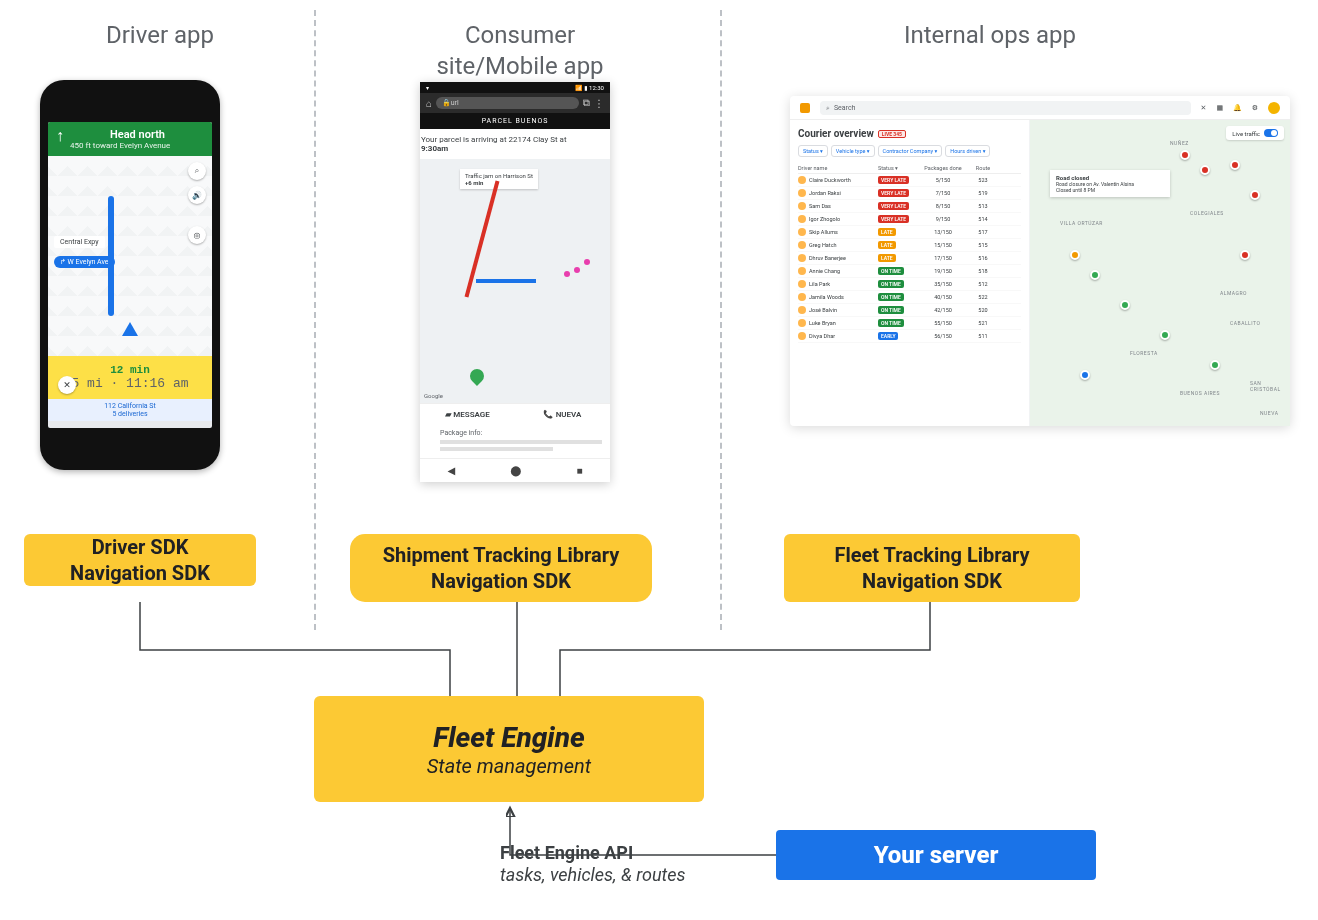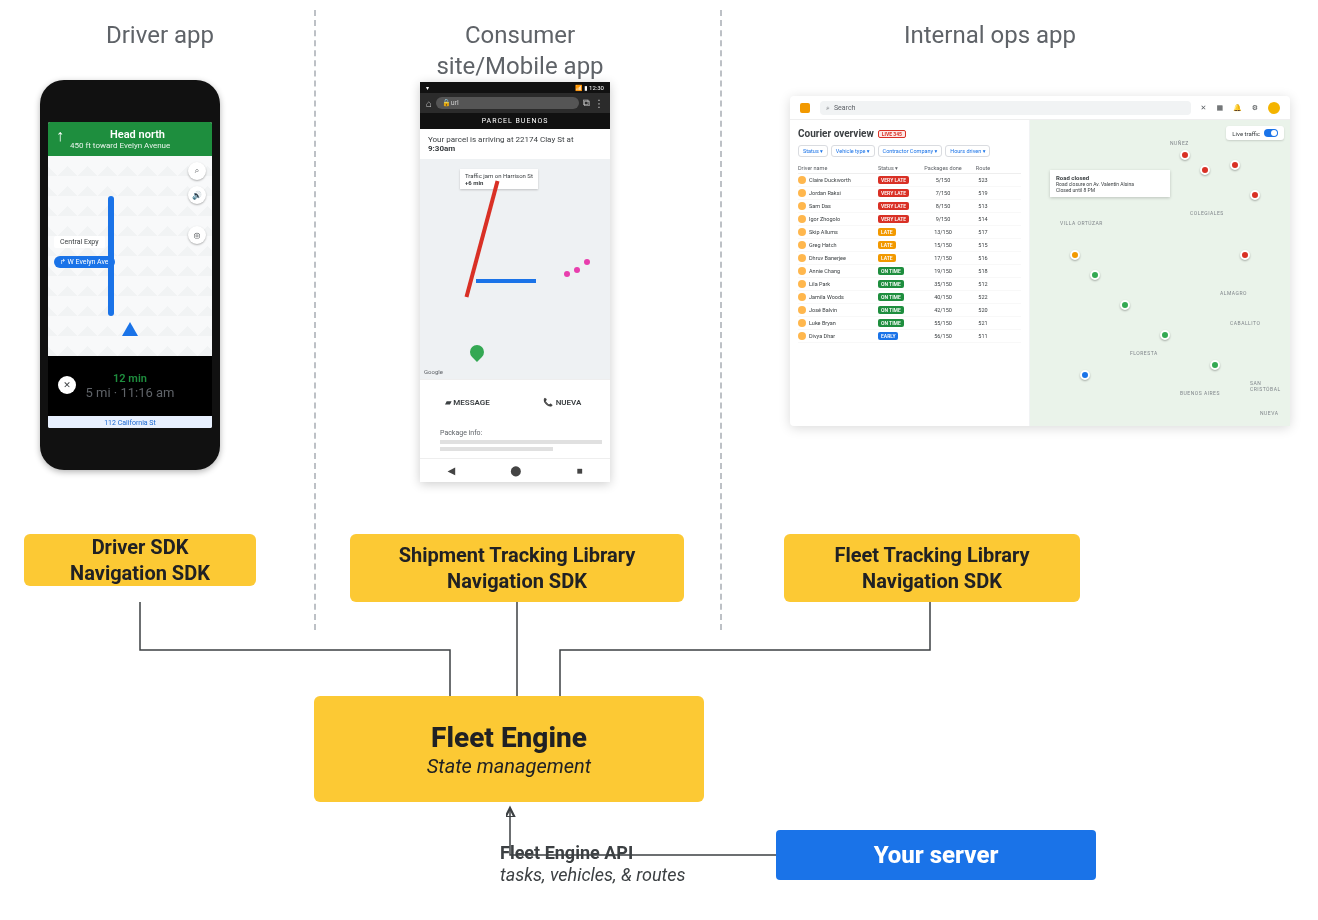--- a/index.html
+++ b/index.html
@@ -55,51 +55,51 @@
     background:
       linear-gradient(45deg, #f1f3f4 25%, transparent 25%),
       linear-gradient(-45deg, #f1f3f4 25%, transparent 25%) #f8f9fa;
     background-size: 20px 20px;
     position: relative;
   }
   .map-fab { position:absolute; width:18px; height:18px; background:#fff; border-radius:50%; box-shadow:0 1px 2px rgba(0,0,0,.3); font-size:8px; display:flex; align-items:center; justify-content:center;}
   .chip-blue { position:absolute; left:6px; top:100px; background:#1a73e8; color:#fff; border-radius:10px; padding:2px 6px; font-size:7px;}
   .chip-white { position:absolute; left:6px; top:80px; background:#fff; border-radius:2px; padding:2px 6px; font-size:7px;}
   .nav-cursor { position:absolute; left:50%; bottom:20px; transform:translateX(-50%); width:0;height:0;border-left:8px solid transparent;border-right:8px solid transparent;border-bottom:14px solid #1a73e8; filter:drop-shadow(0 0 1px #fff);}
-  .phone-bottom { background:#000000; text-align:center; padding:16px;}
+  .phone-bottom { background:#fde047; text-align:center; padding:8px;font-family:Liberation Mono, monospace;}
   .phone-bottom .eta { color:#1e8e3e; font-size:11px; font-weight:600;}
   .phone-bottom .sub { color:#5f6368; font-size:13px;}
   .phone-footer { background:#e8f0fe; font-size:7px; text-align:center; padding:3px; color:#1967d2;}
   .close-btn { position:absolute; left:10px; bottom:34px; width:18px;height:18px;background:#fff;border-radius:50%;box-shadow:0 1px 2px rgba(0,0,0,.3);font-size:9px;display:flex;align-items:center;justify-content:center;}
 
   
   .consumer {
     position: absolute;
     left: 420px; top: 82px;
     width: 190px; height: 400px;
     background: #fff;
     box-shadow: 0 2px 10px rgba(0,0,0,.2);
     font-size: 8px;
     display:flex; flex-direction:column;
   }
   .statusbar { background:#111; color:#fff; font-size:6px; padding:2px 6px; display:flex; justify-content:space-between;}
   .urlbar { background:#2b2b2b; padding:4px 6px; display:flex; align-items:center; gap:4px;}
   .urlbar .pill { background:#555; border-radius:10px; flex:1; height:12px; display:flex;align-items:center;padding:0 6px;color:#ccc;font-size:7px;}
   .urlbar .ic { color:#ccc; font-size:10px;}
   .parcel-header { background:#111; color:#fff; text-align:center; font-size:7px; letter-spacing:1px; padding:4px;}
-  .parcel-msg { padding:6px 8px; font-size:8px; background:#fff;}
+  .parcel-msg { padding:6px 1px; font-size:8px; background:#fff;}
   .parcel-msg b { font-weight:700;}
   .consumer-map { flex:1; background:#eef1f3; position:relative;}
   .traffic-chip { position:absolute; left:40px; top:10px; background:#fff; padding:3px 5px; font-size:6px; box-shadow:0 1px 2px rgba(0,0,0,.2);}
   .route-red { position:absolute; left:60px; top:20px; width:4px; height:120px; background:#d93025; transform:rotate(15deg);}
   .route-blue{ position:absolute; left:56px; top:120px; width:60px; height:4px; background:#1a73e8;}
   .pin-green{ position:absolute; left:50px; bottom:20px; width:14px;height:14px;background:#34a853;border-radius:50% 50% 50% 0;transform:rotate(-45deg);}
   .dot-pink{position:absolute;width:6px;height:6px;background:#e83ead;border-radius:50%;}
   .consumer-actions { background:#fff; display:flex; border-top:1px solid #eee;}
-  .consumer-actions div{ flex:1; text-align:center; padding:18px; font-size:8px; font-weight:600; color:#3c4043;}
+  .consumer-actions div{ flex:1; text-align:center; padding:6px; font-size:8px; font-weight:600; color:#3c4043;}
   .pkg-info { padding:4px 8px; font-size:7px; color:#5f6368;margin-left:12px;}
   .skel { height:4px; background:#e0e0e0; margin:3px 0;}
   .android-nav { background:#fff; display:flex; justify-content:space-around; padding:6px 0; border-top:1px solid #eee;}
   .android-nav span{ font-size:10px; color:#444;}
 
   
   .ops {
     position: absolute;
     left: 790px; top: 96px;
     width: 500px; height: 330px;
@@ -145,21 +145,21 @@
   }
   
   .fleet-engine {
     position:absolute;
     left:314px; top:696px;
     width:390px; height:106px;
     background:#fcc934; border-radius:6px;
     text-align:center; color:#202124;
     display:flex;flex-direction:column;justify-content:center;
   }
-  .fleet-engine .t{ font-size:28px; font-weight:800;}
+  .fleet-engine .t{ font-size:28px; font-weight:800;font-style:italic;}
   .fleet-engine .s{ font-size:20px; font-style:italic;}
 
   .your-server{
     position:absolute;
     left:776px; top:830px;
     width:320px; height:50px;
     background:#1a73e8; color:#fff;
     font-size:24px; font-weight:800;
     display:flex;align-items:center;justify-content:center;
     border-radius:4px;
@@ -453,21 +453,21 @@
           <span style="position: absolute; font-size: 5px; color: rgb(128, 134, 139); letter-spacing: 0.5px; left: 230px; top: 290px;">NUEVA</span>
         </div>
     </div>
   </div>
 </div>
 
 <div class="sdk-box" style="left:24px; top:534px; width:232px; height:52px;">
   <span>Driver SDK</span>
   <span>Navigation SDK</span>
 </div>
-<div class="sdk-box" style="left:350px; top:534px; width:334px; height:68px;">
+<div class="sdk-box" style="left:350px; top:534px; width:302px; height:68px;border-radius:15px;">
   <span>Shipment Tracking Library</span>
   <span>Navigation SDK</span>
 </div>
 <div class="sdk-box" style="left:784px; top:534px; width:296px; height:68px;">
   <span>Fleet Tracking Library</span>
   <span>Navigation SDK</span>
 </div>
 
 <div class="fleet-engine">
   <div class="t">Fleet Engine</div>

